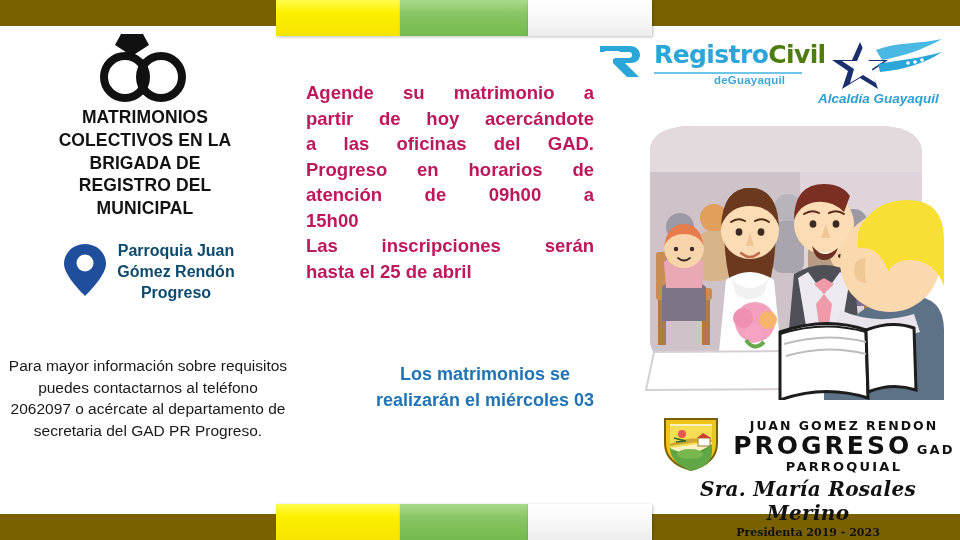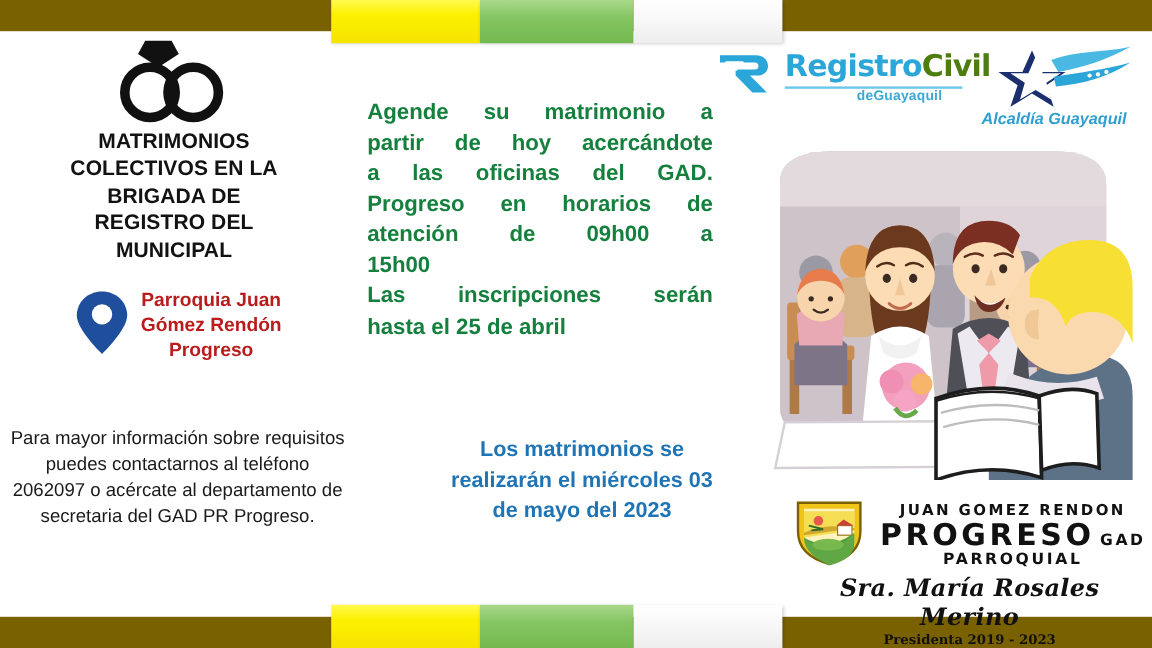--- a/index.html
+++ b/index.html
@@ -79,21 +79,21 @@
     align-items: center;
     justify-content: center;
     gap: 10px;
     padding-left: 8px;
   }
   .pin-icon { flex: 0 0 auto; }
   .parish-text {
     font-size: 16px;
     font-weight: bold;
     line-height: 1.33;
-    color: #b91c1c;
+    color: #0c4a6e;
     text-align: center;
     max-width: 150px;
   }
   .info-paragraph {
     position: absolute;
     left: 6px;
     top: 355px;
     width: 284px;
     font-size: 15.5px;
     line-height: 1.40;
@@ -104,21 +104,21 @@
 
   
   .center-body {
     position: absolute;
     left: 306px;
     top: 80px;
     width: 288px;
     font-size: 18.5px;
     font-weight: bold;
     line-height: 1.38;
-    color: #15803d;
+    color: #be185d;
     text-align: justify;
     text-align-last: left;
     z-index: 3;
   }
   .center-body .line { display: block; }
   .center-body .just {
     display: block;
     text-align: justify;
     text-align-last: justify;
   }
@@ -290,21 +290,20 @@
   <span class="just">Progreso en horarios de</span>
   <span class="just">atención de 09h00 a</span>
   <span class="line">15h00</span>
   <span class="just">Las inscripciones serán</span>
   <span class="line">hasta el 25 de abril</span>
 </div>
 
 <div class="date-note">
   <div>Los matrimonios se</div>
   <div>realizarán el miércoles 03</div>
-  <div>de mayo del 2023</div>
 </div>
 
 <div class="logos-row">
 
   <div class="rc-logo">
     <span>
       <svg width="56" height="42" viewBox="0 0 56 42" aria-hidden="true" style="position:absolute;left:0;top:4px;">
         <path d="M4 6 h30 c6 0 10 4 10 9 c0 5 -4 8 -9 8 h-6 l14 14 h-12 l-14 -14 v-5 h16 c2 0 3 -1 3 -3 c0 -2 -1 -3 -3 -3 H4 Z" fill="#2ba6d9"></path>
         <rect x="8" y="11" width="16" height="3" rx="1.5" fill="#ffffff"></rect>
         <rect x="8" y="16" width="11" height="3" rx="1.5" fill="#ffffff"></rect>

